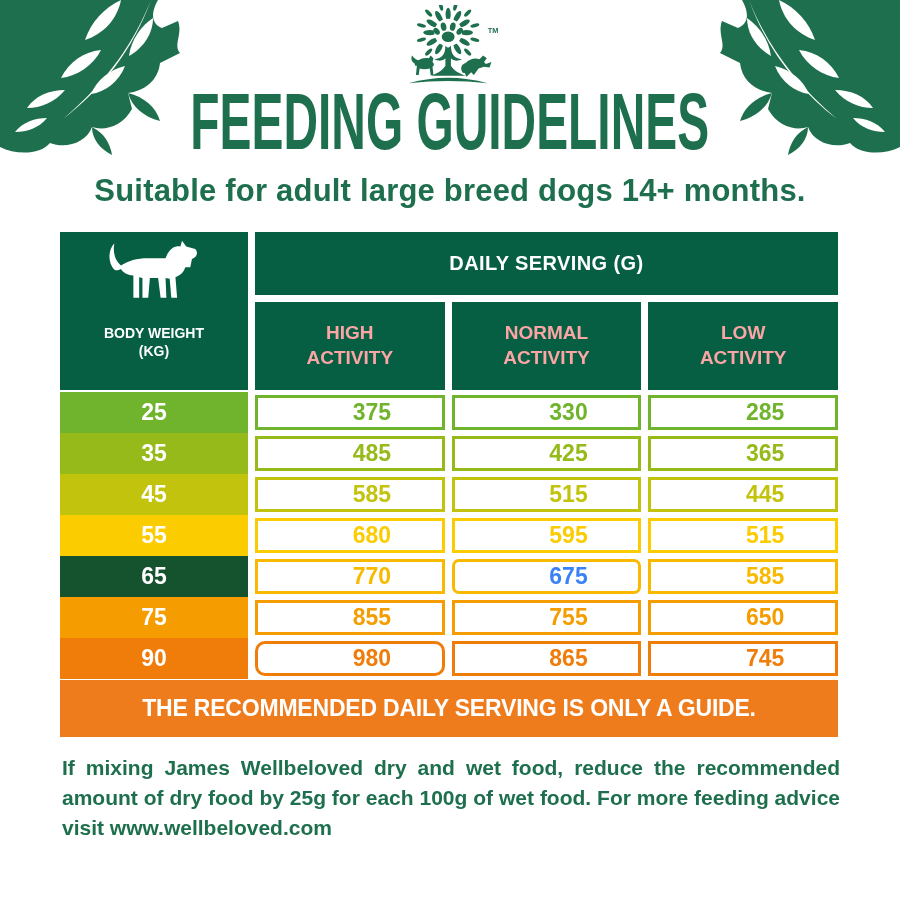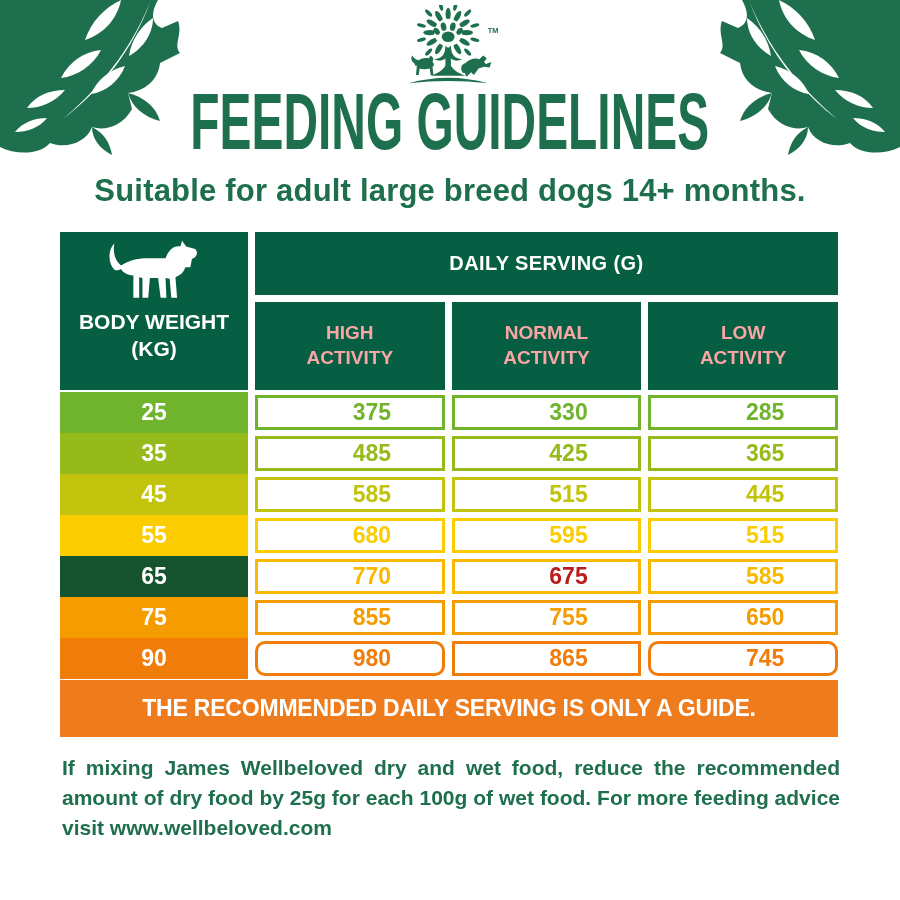--- a/index.html
+++ b/index.html
@@ -19,21 +19,21 @@
   .title-inner{display:inline-block;font-size:76px;font-weight:bold;letter-spacing:0px;
                white-space:nowrap;transform:scale(0.63,1.04);transform-origin:center center;line-height:1.05;}
   .subtitle{position:absolute;top:173px;left:0;width:100%;text-align:center;
             font-size:31px;font-weight:bold;color:#1e6f4d;letter-spacing:0.2px;}
 
   
   .gtable{position:absolute;left:60px;top:232px;width:778px;}
   .thead{display:flex;height:158px;}
   .weight-head{width:188px;background:#065f43;display:flex;flex-direction:column;
                align-items:center;justify-content:flex-start;padding-top:8px;box-sizing:border-box;}
-  .weight-label{color:#fff;font-weight:bold;font-size:21px;text-align:center;line-height:1.3;margin-top:2px;}
+  .weight-label{color:#fff;font-weight:bold;font-size:14px;text-align:center;line-height:1.3;margin-top:18px;}
   .head-right{flex:1;display:flex;flex-direction:column;margin-left:7px;}
   .serving-title{height:63px;background:#065f43;display:flex;align-items:center;justify-content:center;
                  color:#fff;font-weight:bold;font-size:20px;letter-spacing:0.4px;}
   .activity-row{flex:1;display:flex;margin-top:7px;gap:7px;}
   .activity-cell{flex:1;background:#065f43;display:flex;align-items:center;justify-content:center;
                  color:#fca5a5;font-weight:bold;font-size:19px;text-align:center;line-height:1.3;padding:0 30px;}
   .tbody{margin-top:2px;}
   .row{display:flex;height:41px;}
   .wcell{width:188px;display:flex;align-items:center;justify-content:center;
          color:#fff;font-weight:bold;font-size:23px;}
@@ -186,38 +186,38 @@
           <div class="vals">
             <div class="vcell" style="border-color: rgb(251, 204, 0); color: rgb(251, 204, 0);">680</div>
             <div class="vcell" style="border-color: rgb(251, 204, 0); color: rgb(251, 204, 0);">595</div>
             <div class="vcell" style="border-color: rgb(251, 204, 0); color: rgb(251, 204, 0);">515</div>
           </div>
         </div>
         <div class="row">
           <div class="wcell" style="background: #14532d;">65</div>
           <div class="vals">
             <div class="vcell" style="border-color: rgb(249, 185, 0); color: rgb(249, 185, 0);">770</div>
-            <div class="vcell" style="border-color: rgb(249, 185, 0); color: #b91c1c;">675</div>
+            <div class="vcell" style="border-color: rgb(249, 185, 0); color: #3b82f6; border-radius: 7px;">675</div>
             <div class="vcell" style="border-color: rgb(249, 185, 0); color: rgb(249, 185, 0);">585</div>
           </div>
         </div>
         <div class="row">
           <div class="wcell" style="background: rgb(245, 157, 0);">75</div>
           <div class="vals">
             <div class="vcell" style="border-color: rgb(245, 157, 0); color: rgb(245, 157, 0);">855</div>
             <div class="vcell" style="border-color: rgb(245, 157, 0); color: rgb(245, 157, 0);">755</div>
             <div class="vcell" style="border-color: rgb(245, 157, 0); color: rgb(245, 157, 0);">650</div>
           </div>
         </div>
         <div class="row">
           <div class="wcell" style="background: rgb(240, 125, 10);">90</div>
           <div class="vals">
             <div class="vcell" style="border-color: rgb(240, 125, 10); color: rgb(240, 125, 10); border-radius: 10px;">980</div>
             <div class="vcell" style="border-color: rgb(240, 125, 10); color: rgb(240, 125, 10);">865</div>
-            <div class="vcell" style="border-color: rgb(240, 125, 10); color: rgb(240, 125, 10); border-radius: 10px;">745</div>
+            <div class="vcell" style="border-color: rgb(240, 125, 10); color: rgb(240, 125, 10);">745</div>
           </div>
         </div>
       </div>
   </div>
 
   <div class="banner" style="background: rgb(238, 123, 28);">THE RECOMMENDED DAILY SERVING IS ONLY A GUIDE.</div>
 
   <div class="footer">If mixing James Wellbeloved dry and wet food, reduce the recommended amount of dry food by 25g for each 100g of wet food. For more feeding advice visit www.wellbeloved.com</div>
 
 </div>

